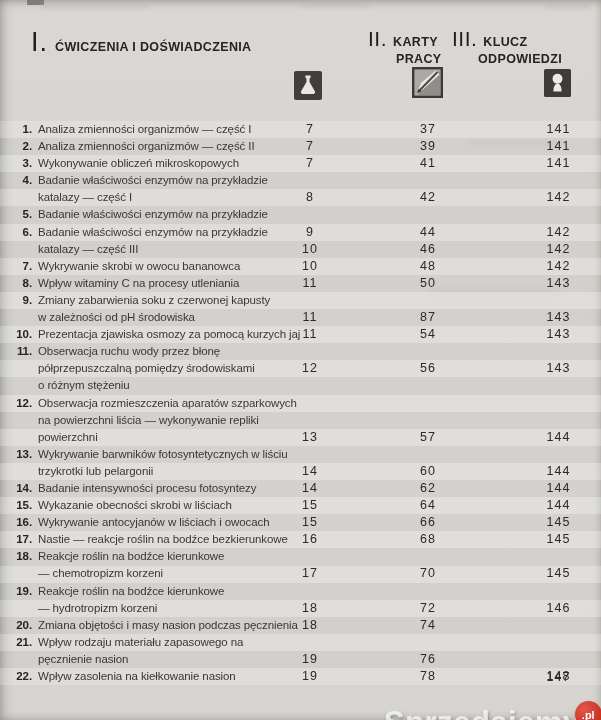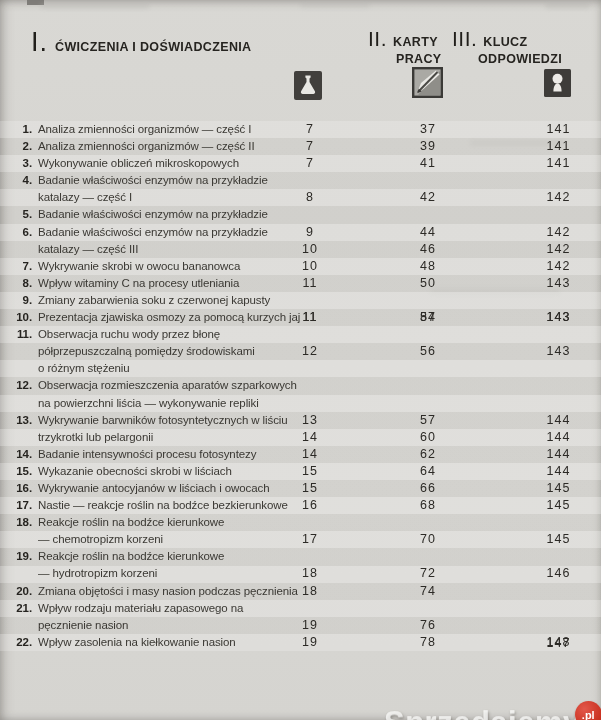--- a/index.html
+++ b/index.html
@@ -211,20 +211,21 @@
         </div>
       <span class="pg p1" style="top: 0px;">11</span>
       <span class="pg p2" style="top: 0px;">50</span>
       <span class="pg p3" style="top: 0px;">143</span>
     </div>
 
     <div class="row">
       <span class="rnum">9.</span>
       <div class="tlines">
           <div class="tline">Zmiany zabarwienia soku z czerwonej kapusty</div>
+          <div class="tline">w zależności od pH środowiska</div>
         </div>
       <span class="pg p1" style="top: 17.1px;">11</span>
       <span class="pg p2" style="top: 17.1px;">87</span>
       <span class="pg p3" style="top: 17.1px;">143</span>
     </div>
 
     <div class="row">
       <span class="rnum">10.</span>
       <div class="tlines">
           <div class="tline">Prezentacja zjawiska osmozy za pomocą kurzych jaj</div>
@@ -244,20 +245,21 @@
       <span class="pg p1" style="top: 17.1px;">12</span>
       <span class="pg p2" style="top: 17.1px;">56</span>
       <span class="pg p3" style="top: 17.1px;">143</span>
     </div>
 
     <div class="row">
       <span class="rnum">12.</span>
       <div class="tlines">
           <div class="tline">Obserwacja rozmieszczenia aparatów szparkowych</div>
           <div class="tline">na powierzchni liścia — wykonywanie repliki</div>
+          <div class="tline">powierzchni</div>
         </div>
       <span class="pg p1" style="top: 34.2px;">13</span>
       <span class="pg p2" style="top: 34.2px;">57</span>
       <span class="pg p3" style="top: 34.2px;">144</span>
     </div>
 
     <div class="row">
       <span class="rnum">13.</span>
       <div class="tlines">
           <div class="tline">Wykrywanie barwników fotosyntetycznych w liściu</div>

